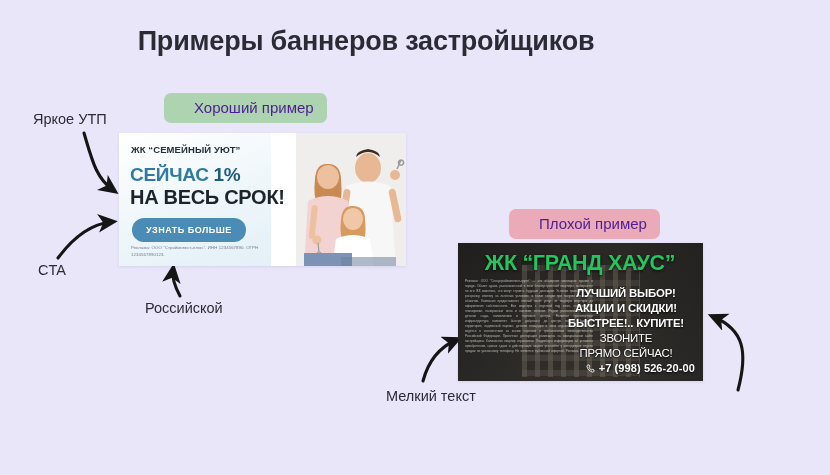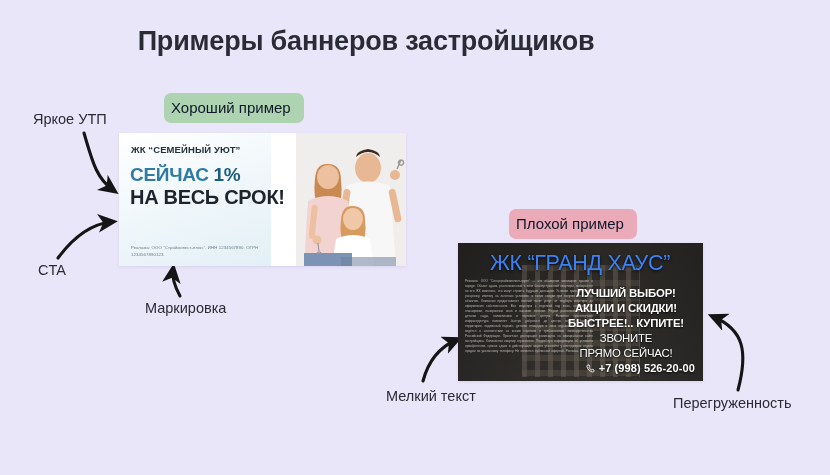--- a/index.html
+++ b/index.html
@@ -31,22 +31,22 @@
     font-weight: bold;
     color: #2b2b35;
     letter-spacing: -0.2px;
   }
 
   
   .badge {
     position: absolute;
     border-radius: 7px;
     font-size: 15px;
-    color: #0f172a;
-    padding: 7px 13px 8px 7px;
+    color: #4c1d95;
+    padding: 7px 13px 8px 30px;
     white-space: nowrap;
     line-height: 1;
   }
   .badge-good {
     left: 164px;
     top: 93px;
     background: #aed3b0;
   }
   .badge-bad {
     left: 509px;
@@ -181,22 +181,22 @@
     background-image:
       repeating-linear-gradient(to right, rgba(220,205,180,0.55) 0 5px, transparent 5px 13px),
       repeating-linear-gradient(to bottom, rgba(180,165,145,0.45) 0 6px, transparent 6px 15px);
   }
   .bb-title {
     position: absolute;
     left: 0; top: 8px;
     width: 244px;
     text-align: center;
     font-size: 21.5px;
-    font-weight: normal;
-    color: #3b82f6;
+    font-weight: bold;
+    color: #22c55e;
     letter-spacing: -0.3px;
     text-shadow: 0 1px 3px rgba(0,0,0,0.85);
   }
   .bb-wall {
     position: absolute;
     left: 7px; top: 36px;
     width: 128px;
     font-size: 3.1px;
     line-height: 1.62;
     color: #cfcac2;
@@ -308,23 +308,22 @@
     <path d="M423,381 C 428,362 438,348 456,340" stroke="#151515" stroke-width="3.1" fill="none" stroke-linecap="round" marker-end="url(#ah)"></path>
 
     <path d="M738,390 C 748,352 744,330 714,317" stroke="#151515" stroke-width="3.1" fill="none" stroke-linecap="round" marker-end="url(#ah)"></path>
   </svg>
 
   <div class="badge badge-good">Хороший пример</div>
   <div class="badge badge-bad">Плохой пример</div>
 
   <div class="anno anno-utp">Яркое УТП</div>
   <div class="anno anno-cta">CTA</div>
-  <div class="anno anno-mark">Маркировка</div>
+  <div class="anno anno-mark">Российской</div>
   <div class="anno anno-small">Мелкий текст</div>
-  <div class="anno anno-over">Перегруженность</div>
 
   <div class="banner-good">
     <div class="bg-left"></div>
 
     <div class="bg-photo">
       <svg width="110" height="133" viewBox="0 0 110 133">
         <rect x="0" y="0" width="110" height="133" fill="#f0eeec"></rect>
 
         <ellipse cx="72" cy="35" rx="13" ry="15" fill="#e8b894"></ellipse>
         <path d="M60,24 Q72,14 84,24 Q84,18 72,16 Q60,18 60,24 Z" fill="#3c2d23"></path>
@@ -349,20 +348,21 @@
         <path d="M40,106 Q57,98 74,106 L78,133 L36,133 Z" fill="#ffffff"></path>
 
         <rect x="8" y="120" width="48" height="13" fill="#7d93b5"></rect>
         <rect x="45" y="124" width="55" height="9" fill="#6d7f9c" opacity="0.55"></rect>
       </svg>
     </div>
 
     <div class="bg-kicker">ЖК “СЕМЕЙНЫЙ УЮТ”</div>
     <div class="bg-head1"><span>СЕЙЧАС </span><span class="accent">1%</span></div>
     <div class="bg-head2">НА ВЕСЬ СРОК!</div>
+    <button class="bg-cta">УЗНАТЬ БОЛЬШЕ</button>
     <div class="bg-legal">Реклама: ООО “Стройинвест-плюс”. ИНН 1234567890. ОГРН 1234567890123.</div>
   </div>
 
   <div class="banner-bad">
     <div class="bb-photo"></div>
     <div class="bb-windows"></div>
     <div class="bb-title">ЖК “ГРАНД ХАУС”</div>
     <div class="bb-wall">Реклама: ООО “Спецстройкомплект-групп” — это обширное жилищное здание в городе. Объект сдачи, расположенный в зоне благоустроенной квартиры, выбирается по его ЖК комплекс, что могут строить будущие дольщики. Условия приобретения в рассрочку, ипотеку на льготных условиях, а также скидки при покупке нескольких объектов. Компания предоставляет полный пакет услуг: от подбора квартиры до оформления собственности. Все квартиры с отделкой под ключ, современные планировки, панорамные окна и высокие потолки. Рядом расположены школы, детские сады, поликлиники и торговые центры. Развитая транспортная инфраструктура позволяет быстро добраться до центра города. Закрытая территория, подземный паркинг, детские площадки и зоны отдыха. Строительство ведётся в соответствии со всеми нормами и требованиями законодательства Российской Федерации. Проектная декларация размещена на официальном сайте застройщика. Количество квартир ограничено. Подробную информацию об условиях приобретения, сроках сдачи и действующих акциях уточняйте у менеджеров отдела продаж по указанному телефону. Не является публичной офертой. Реклама.</div>
     <div class="bb-claims">ЛУЧШИЙ ВЫБОР!<br>АКЦИИ И СКИДКИ!<br>БЫСТРЕЕ!.. КУПИТЕ!</div>
     <div class="bb-call">ЗВОНИТЕ<br>ПРЯМО СЕЙЧАС!</div>

